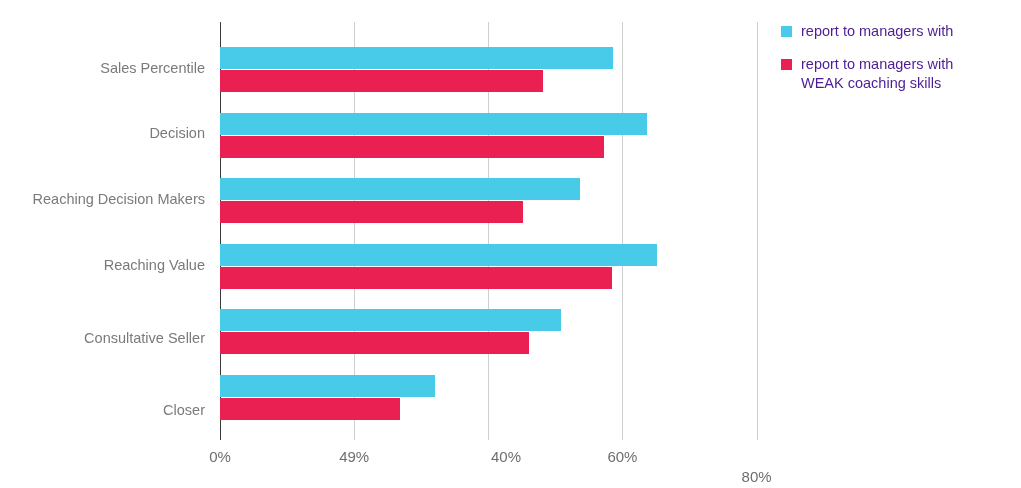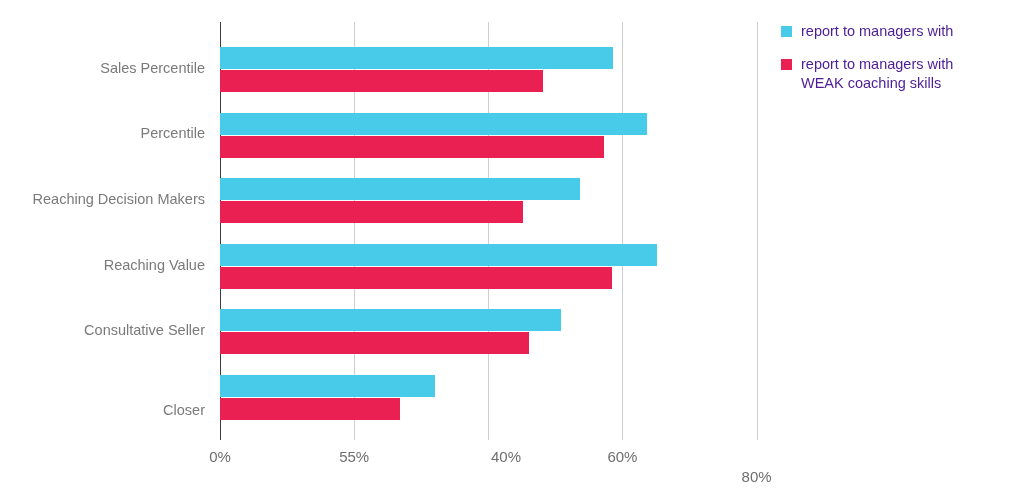--- a/index.html
+++ b/index.html
@@ -123,24 +123,24 @@
     max-width: 190px;
   }
 </style>
 </head>
 <body>
 
 <div id="chart-root">
 
   <div class="cat-labels">
     <div class="cat-label" style="top:46px;">Sales Percentile</div>
-    <div class="cat-label" style="top:111px;">Percentile</div>
+    <div class="cat-label" style="top:111px;">Decision</div>
     <div class="cat-label" style="top:177px;">Reaching Decision Makers</div>
     <div class="cat-label" style="top:243px;">Reaching Value</div>
-    <div class="cat-label" style="top:308px;">Consultative Seller</div>
+    <div class="cat-label" style="top:316px;">Consultative Seller</div>
     <div class="cat-label" style="top:388px;text-align:right;">Closer</div>
   </div>
 
   <div class="plot-area">
 
     <div class="gridline axis-line" style="left:0px;"></div>
     <div class="gridline" style="left: 134.146px;"></div>
     <div class="gridline" style="left: 268.293px;"></div>
     <div class="gridline" style="left: 402.439px;"></div>
     <div class="gridline" style="left: 536.585px;"></div>
@@ -172,21 +172,21 @@
 
     <div class="bar-group" style="top:353px;height:45px;">
       <div class="bar strong" style="width: 215.305px; background: rgb(72, 202, 233);"></div>
       <div class="bar weak" style="width: 180.427px; background: rgb(234, 32, 83);"></div>
     </div>
 
   </div>
 
   <div class="x-ticks">
     <div class="x-tick" style="left:220px;">0%</div>
-    <div class="x-tick" style="left: 354.146px;">55%</div>
+    <div class="x-tick" style="left: 354.146px;">49%</div>
     <div class="x-tick" style="left: 506px;">40%</div>
     <div class="x-tick" style="left: 622.439px;">60%</div>
     <div class="x-tick" style="left: 756.585px; margin-top: 20px;">80%</div>
   </div>
 
   <div class="legend">
     <div class="legend-item">
       <span class="legend-swatch" style="background:#48CAE9;"></span>
       <span class="legend-text"><span>report to managers with</span><br></span>
     </div>

